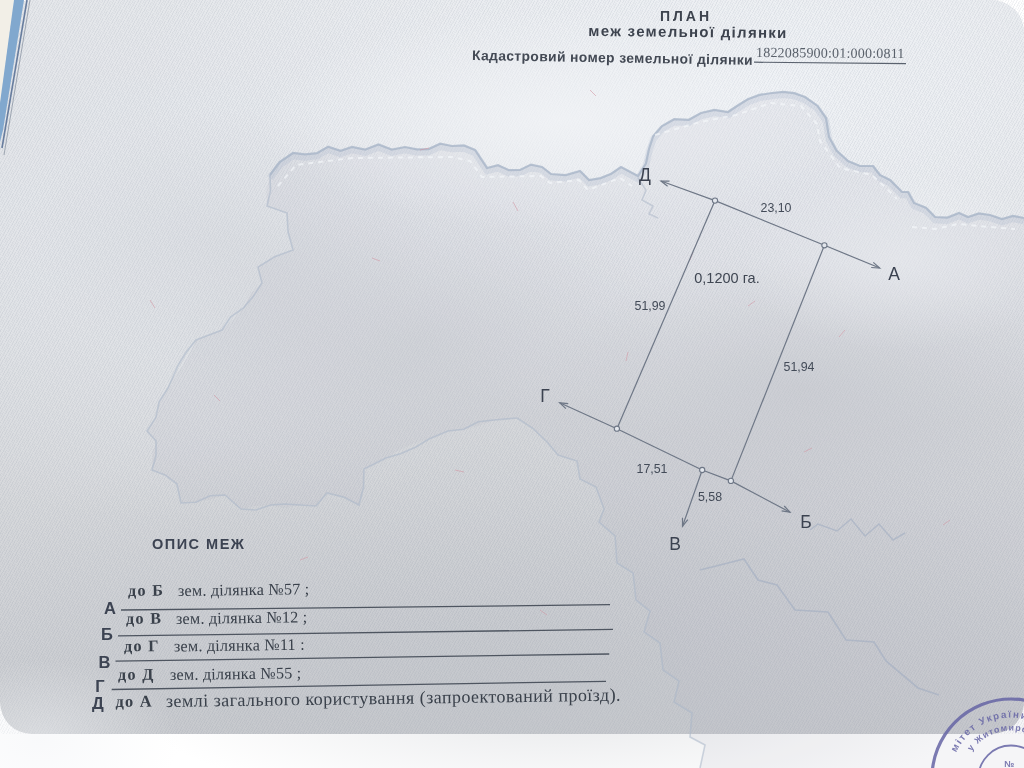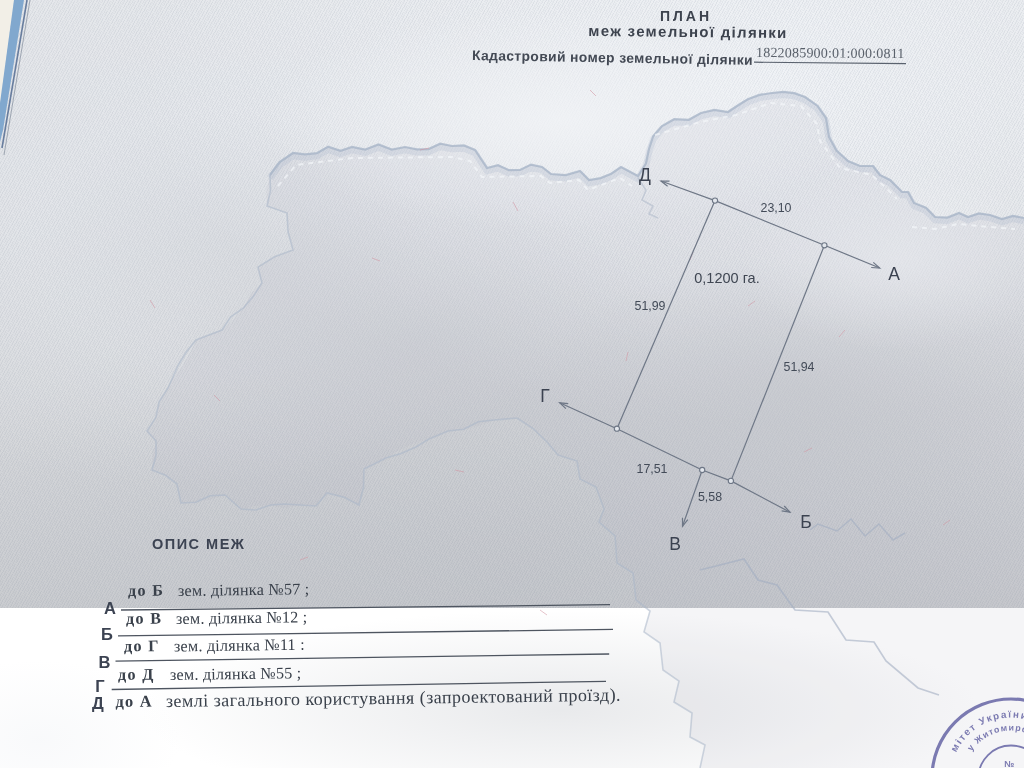--- a/index.html
+++ b/index.html
@@ -1,22 +1,23 @@
 <!DOCTYPE html>
 <html><head>
 <meta charset="utf-8">
 <style>
   html,body{margin:0;padding:0;}
   body{width:1024px;height:768px;overflow:hidden;font-family:"Liberation Sans",sans-serif;}
-  #page{position:relative;width:1024px;height:608px;
+  #page{position:relative;width:1024px;height:734px;
     background:
       radial-gradient(900px 500px at 75% 12%, rgba(240,243,247,0.9), rgba(240,243,247,0) 70%),
       radial-gradient(700px 450px at 18% 28%, rgba(227,230,235,0.8), rgba(227,230,235,0) 70%),
       radial-gradient(800px 420px at 50% 96%, rgba(189,192,198,0.55), rgba(189,192,198,0) 75%),
       linear-gradient(178deg, #e5e7ea 0%, #dfe1e4 35%, #d7d9dc 60%, #cdcfd3 85%, #c8cacd 100%);
+    border-radius: 32px;
   }
   #tex1{position:absolute;inset:0;
     background:repeating-linear-gradient(120deg, rgba(125,135,152,0.10) 0 0.8px, rgba(255,255,255,0.04) 0.8px 1.6px, rgba(125,135,152,0.0) 1.6px 2.4px);}
   #tex2{position:absolute;inset:0;
     background:repeating-linear-gradient(118deg, rgba(150,160,178,0.05) 0 1px, rgba(150,160,178,0.0) 1px 3.3px);}
   svg{position:absolute;left:0;top:0;}
   text{font-family:"Liberation Sans",sans-serif;}
   .serif{font-family:"Liberation Serif",serif;}
 </style>
 </head>

